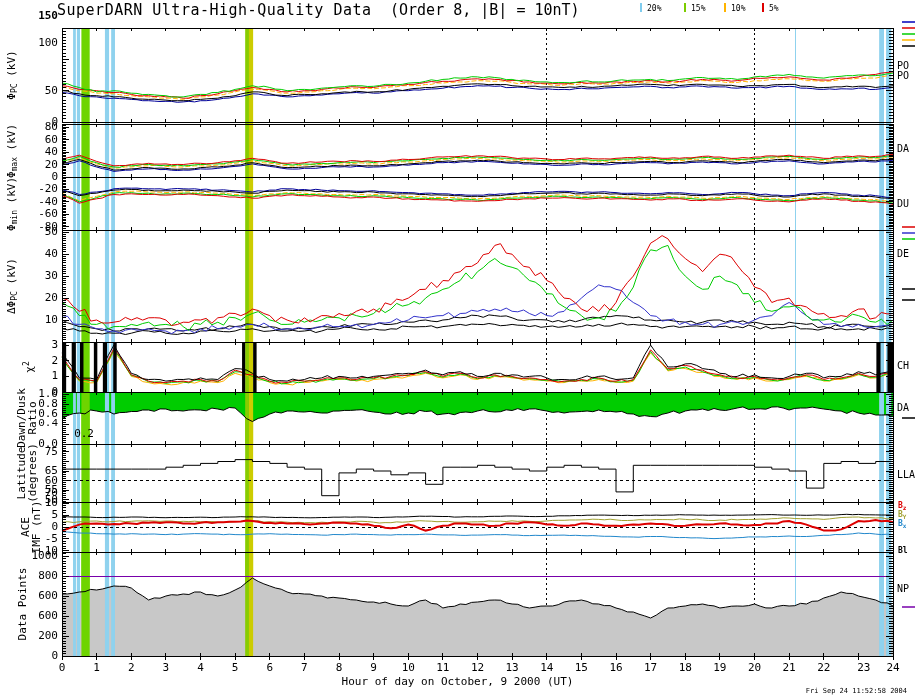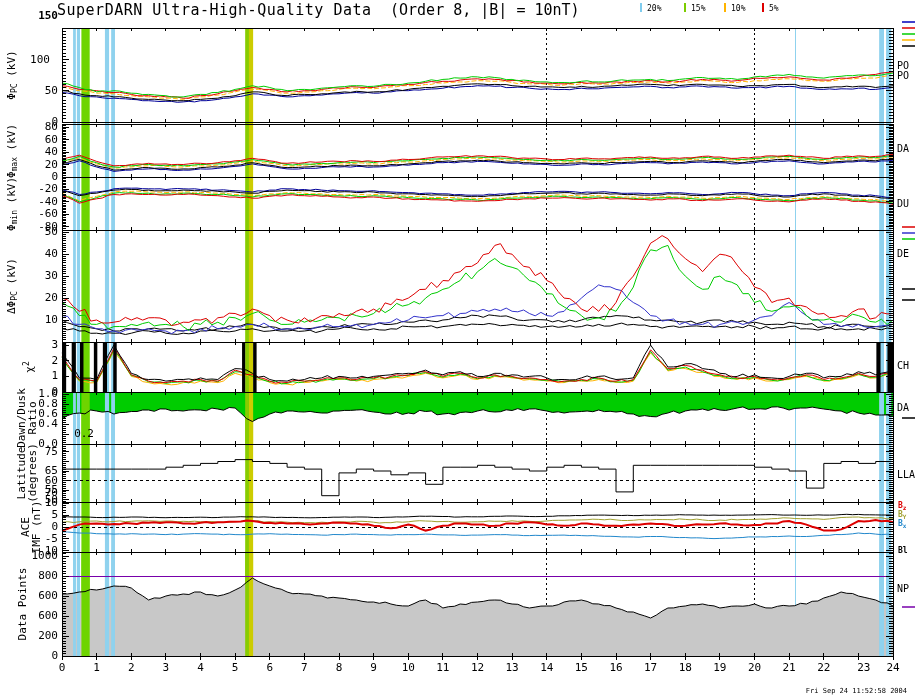--- a/index.html
+++ b/index.html
@@ -1219,21 +1219,21 @@
   <div class="subtitle">(Order 8, |B| = 10nT)</div>
   <div id="legend">
       <div class="litem" style="left: 640px;"><span class="lbar" style="background: rgb(127, 204, 238);"></span><span>20%</span></div>
       <div class="litem" style="left: 684px;"><span class="lbar" style="background: rgb(124, 204, 0);"></span><span>15%</span></div>
       <div class="litem" style="left: 724px;"><span class="lbar" style="background: rgb(255, 180, 0);"></span><span>10%</span></div>
       <div class="litem" style="left: 762px;"><span class="lbar" style="background: rgb(221, 0, 0);"></span><span>5%</span></div>
     </div>
   <div id="labels">
       <div class="ylab" style="top: 116px;">0</div>
       <div class="ylab" style="top: 84.6667px;">50</div>
-      <div class="ylab" style="top: 54px; text-align: center;">100</div>
+      <div class="ylab" style="top: 37px;">100</div>
       <div class="ylab" style="top: 10px; font-weight: bold;">150</div>
       <div class="axlab" style="left: 13px; top: 75px;">
         <div class="ln">Φ<span class="sb">PC</span> (kV)</div>
       </div>
       <div class="ylab" style="top: 171px;">0</div>
       <div class="ylab" style="top: 158.529px;">20</div>
       <div class="ylab" style="top: 146.059px;">40</div>
       <div class="ylab" style="top: 133.588px;">60</div>
       <div class="ylab" style="top: 121.118px;">80</div>
       <div class="axlab" style="left: 13px; top: 150.5px;">
@@ -1256,21 +1256,21 @@
       </div>
       <div class="ylab" style="top: 386px;">0</div>
       <div class="ylab" style="top: 370.375px;">1</div>
       <div class="ylab" style="top: 354.75px;">2</div>
       <div class="ylab" style="top: 339.125px;">3</div>
       <div class="axlab" style="left: 28px; top: 367px;">
         <div class="ln">χ<span class="sp">2</span></div>
       </div>
       <div class="ylab" style="top: 438px;">0.0</div>
       <div class="ylab" style="top: 428px; padding-left: 36px;">0.2</div>
-      <div class="ylab" style="top: 418px;">0.4</div>
+      <div class="ylab" style="top: 418px; font-family: Liberation Mono, monospace;">0.4</div>
       <div class="ylab" style="top: 408px;">0.6</div>
       <div class="ylab" style="top: 398px;">0.8</div>
       <div class="ylab" style="top: 388px;">1.0</div>
       <div class="axlab" style="left: 27px; top: 418px;">
         <div class="ln">Dawn/Dusk</div>
         <div class="ln">Ratio</div>
       </div>
       <div class="ylab" style="top: 493.528px;">50</div>
       <div class="ylab" style="top: 484.02px;">55</div>
       <div class="ylab" style="top: 474.511px;">60</div>
@@ -1330,14 +1330,15 @@
       <div class="rlab" style="top: 249px;">DE</div>
       <div class="rlab" style="top: 361px;">CH</div>
       <div class="rlab" style="top: 403px;">DA</div>
       <div class="rlab" style="top: 470px;">LLA</div>
       <div class="rlab" style="top: 584px; text-align: center;">NP</div>
       <div class="blab" style="top: 501px; color: rgb(221, 0, 0);">B<span class="sb">z</span></div>
       <div class="blab" style="top: 510px; color: rgb(160, 160, 48);">B<span class="sb">Y</span></div>
       <div class="blab" style="top: 519px; color: rgb(34, 136, 204);">B<span class="sb">x</span></div>
       <div class="blab" style="top: 546px; color: rgb(0, 0, 0);">Bl</div>
     </div>
+  <div class="xlabel">Hour of day on October, 9 2000 (UT)</div>
   <div class="stamp">Fri Sep 24 11:52:58 2004</div>
 </div>
 
 </body></html>

